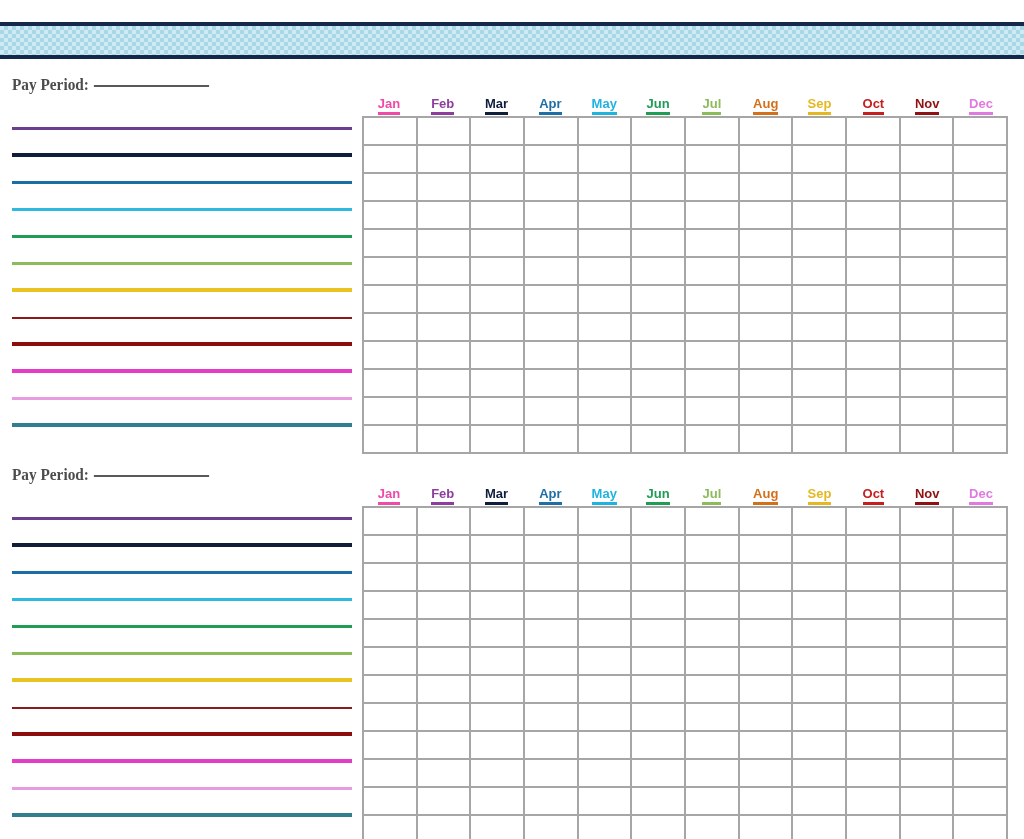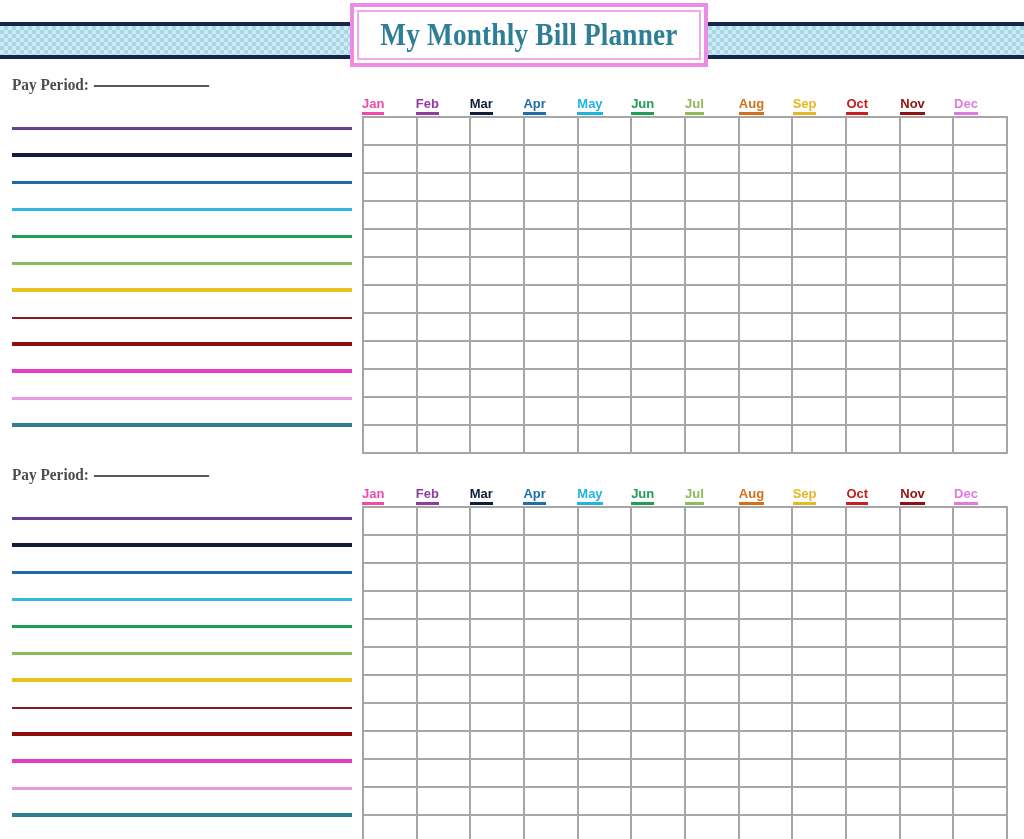--- a/index.html
+++ b/index.html
@@ -108,21 +108,21 @@
   
   .months {
     position: absolute;
     left: 362px;
     width: 646px;
     display: flex;
     height: 20px;
   }
   .month {
     flex: 1 1 0;
-    text-align: left;
+    text-align: center;
     font-family: "Liberation Sans", sans-serif;
     font-weight: bold;
     font-size: 13px;
     line-height: 14px;
   }
   .month span.mlabel {
     display: inline-block;
     padding-bottom: 1px;
     border-bottom: 3px solid currentColor;
   }
@@ -140,25 +140,20 @@
     height: 26px;
     padding: 0;
     background: #ffffff;
   }
 </style>
 </head>
 <body>
 
 <div class="header-wrap">
   <div class="banner"></div>
-  <div class="title-box">
-    <div class="title-box-inner">
-      <div class="title-text">My Monthly Bill Planner</div>
-    </div>
-  </div>
 </div>
 
 <div class="section" id="section-0" style="top: 75px; height: 390px; position: absolute; left: 0px;">
     <div class="pay-period" style="top: 0px;"><span>Pay Period:</span><span class="pp-blank"></span></div>
     <div class="lines" style="top: 52px;">
       <div class="wline" style="height: 3px; background: rgb(107, 63, 143); margin-top: 0px;"></div>
       <div class="wline" style="height: 4px; background: rgb(16, 29, 59); margin-top: 23px;"></div>
       <div class="wline" style="height: 3px; background: rgb(26, 110, 165); margin-top: 24px;"></div>
       <div class="wline" style="height: 3px; background: rgb(47, 184, 224); margin-top: 24px;"></div>
       <div class="wline" style="height: 3px; background: rgb(31, 157, 85); margin-top: 24px;"></div>

